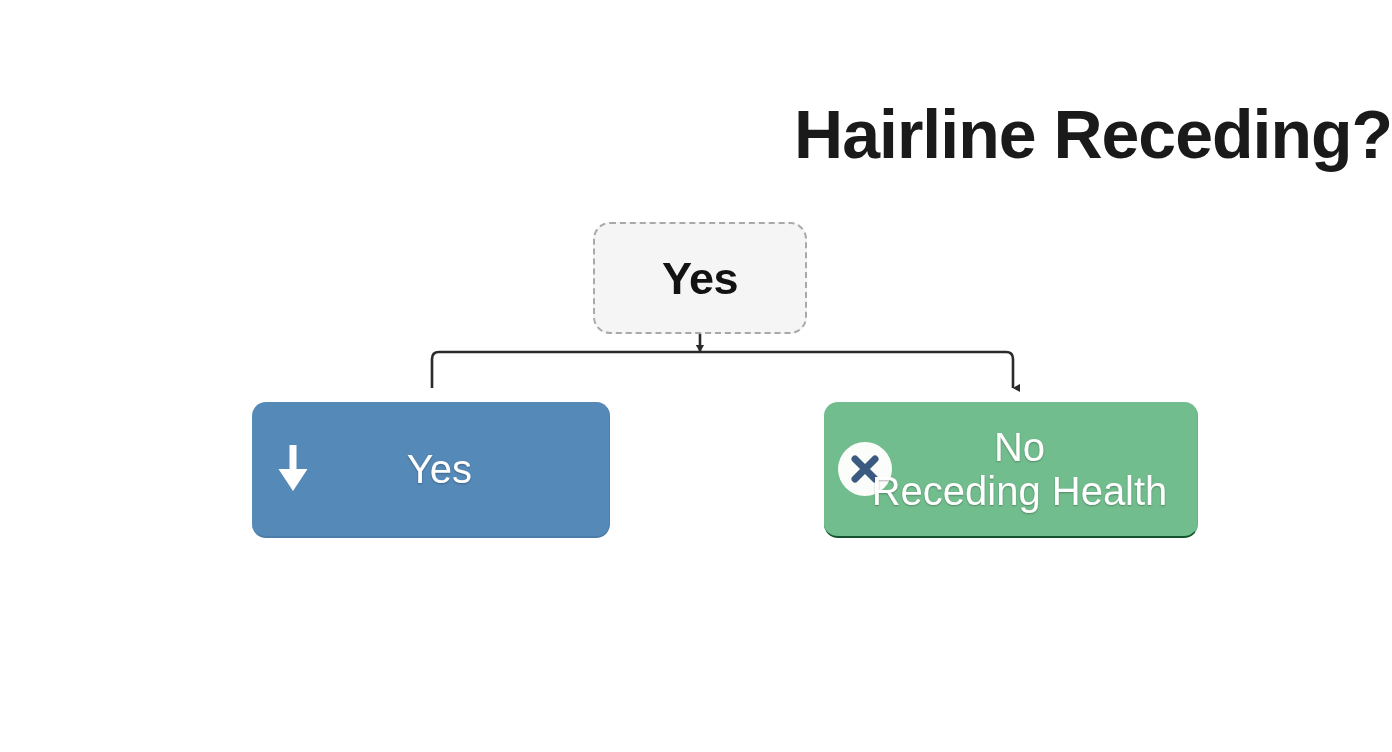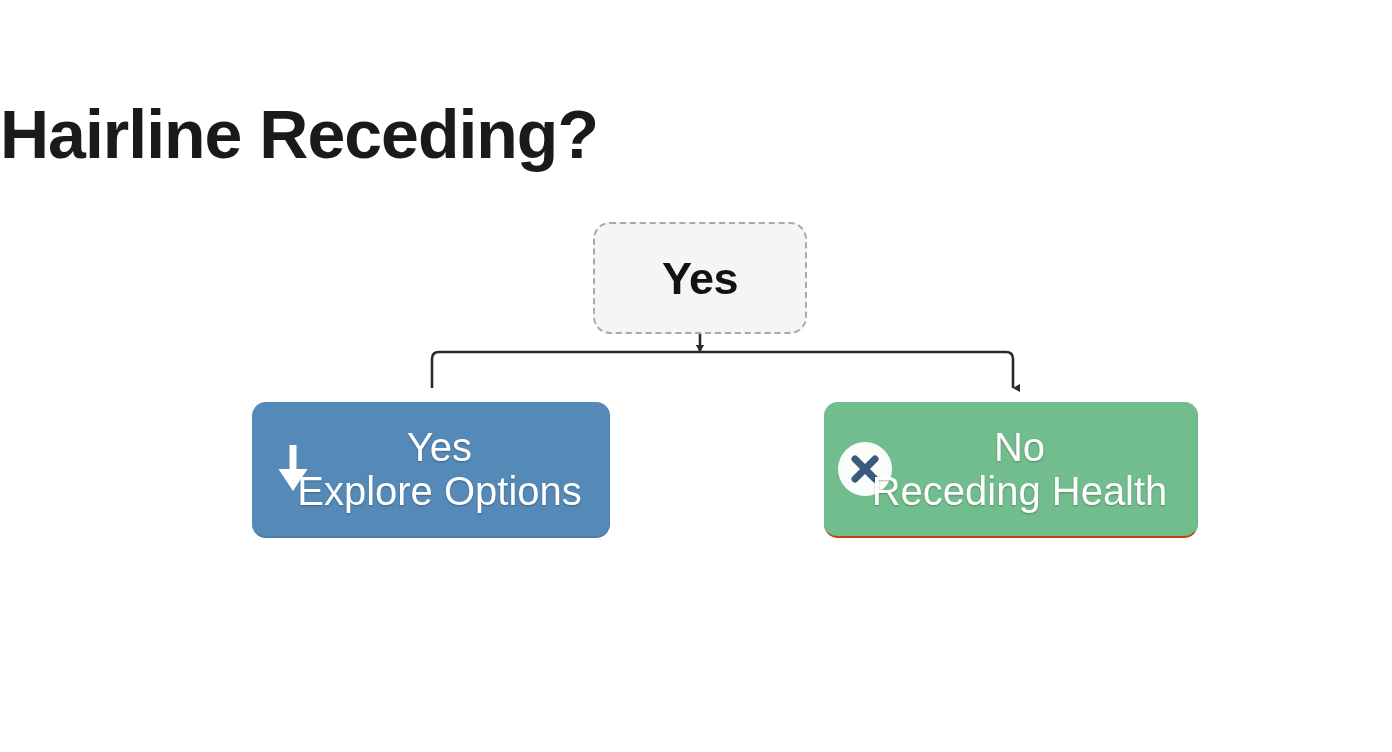--- a/index.html
+++ b/index.html
@@ -17,21 +17,21 @@
     background: #ffffff;
     overflow: hidden;
   }
 
   
   .title {
     position: absolute;
     left: 0;
     top: 88px;
     width: 1392px;
-    text-align: left;
+    text-align: right;
     font-size: 68px;
     font-weight: 700;
     letter-spacing: -1px;
     color: #1a1a1a;
     line-height: 92px;
     white-space: nowrap;
   }
 
   
   .connectors {
@@ -81,21 +81,21 @@
     left: 252px;
     width: 358px;
     background: #5589b8;
     border-bottom: 2px solid #4c7da9;
     border-right: 1px solid #4f81ad;
   }
   .leaf-green {
     left: 824px;
     width: 374px;
     background: #72bd8d;
-    border-bottom: 2px solid #c2410c;
+    border-bottom: 2px solid #14532d;
     border-right: 1px solid #69b083;
     justify-content: space-between;
   }
 
   .leaf-icon {
     flex: 0 0 auto;
     width: 54px;
     height: 54px;
     display: flex;
     align-items: center;
@@ -154,21 +154,20 @@
 
   <div class="leaf leaf-blue">
     <span class="leaf-icon">
       <svg width="40" height="52" viewBox="0 0 40 52" aria-hidden="true">
         <path d="M20,2 L20,30" stroke="#ffffff" stroke-width="7" stroke-linecap="butt" fill="none"></path>
         <path d="M5.5,26 L34.5,26 L20,48 Z" fill="#ffffff"></path>
       </svg>
     </span>
     <span class="leaf-text">
       <span class="line1">Yes</span>
-      <span class="line2">Explore Options</span>
     </span>
   </div>
 
   <div class="leaf leaf-green">
     <span class="leaf-icon">
       <span class="x-badge">
         <svg width="34" height="34" viewBox="0 0 34 34" aria-hidden="true">
           <path d="M7,7 L27,27 M27,7 L7,27" stroke="#3a5a80" stroke-width="7" stroke-linecap="round" fill="none"></path>
         </svg>
       </span>

